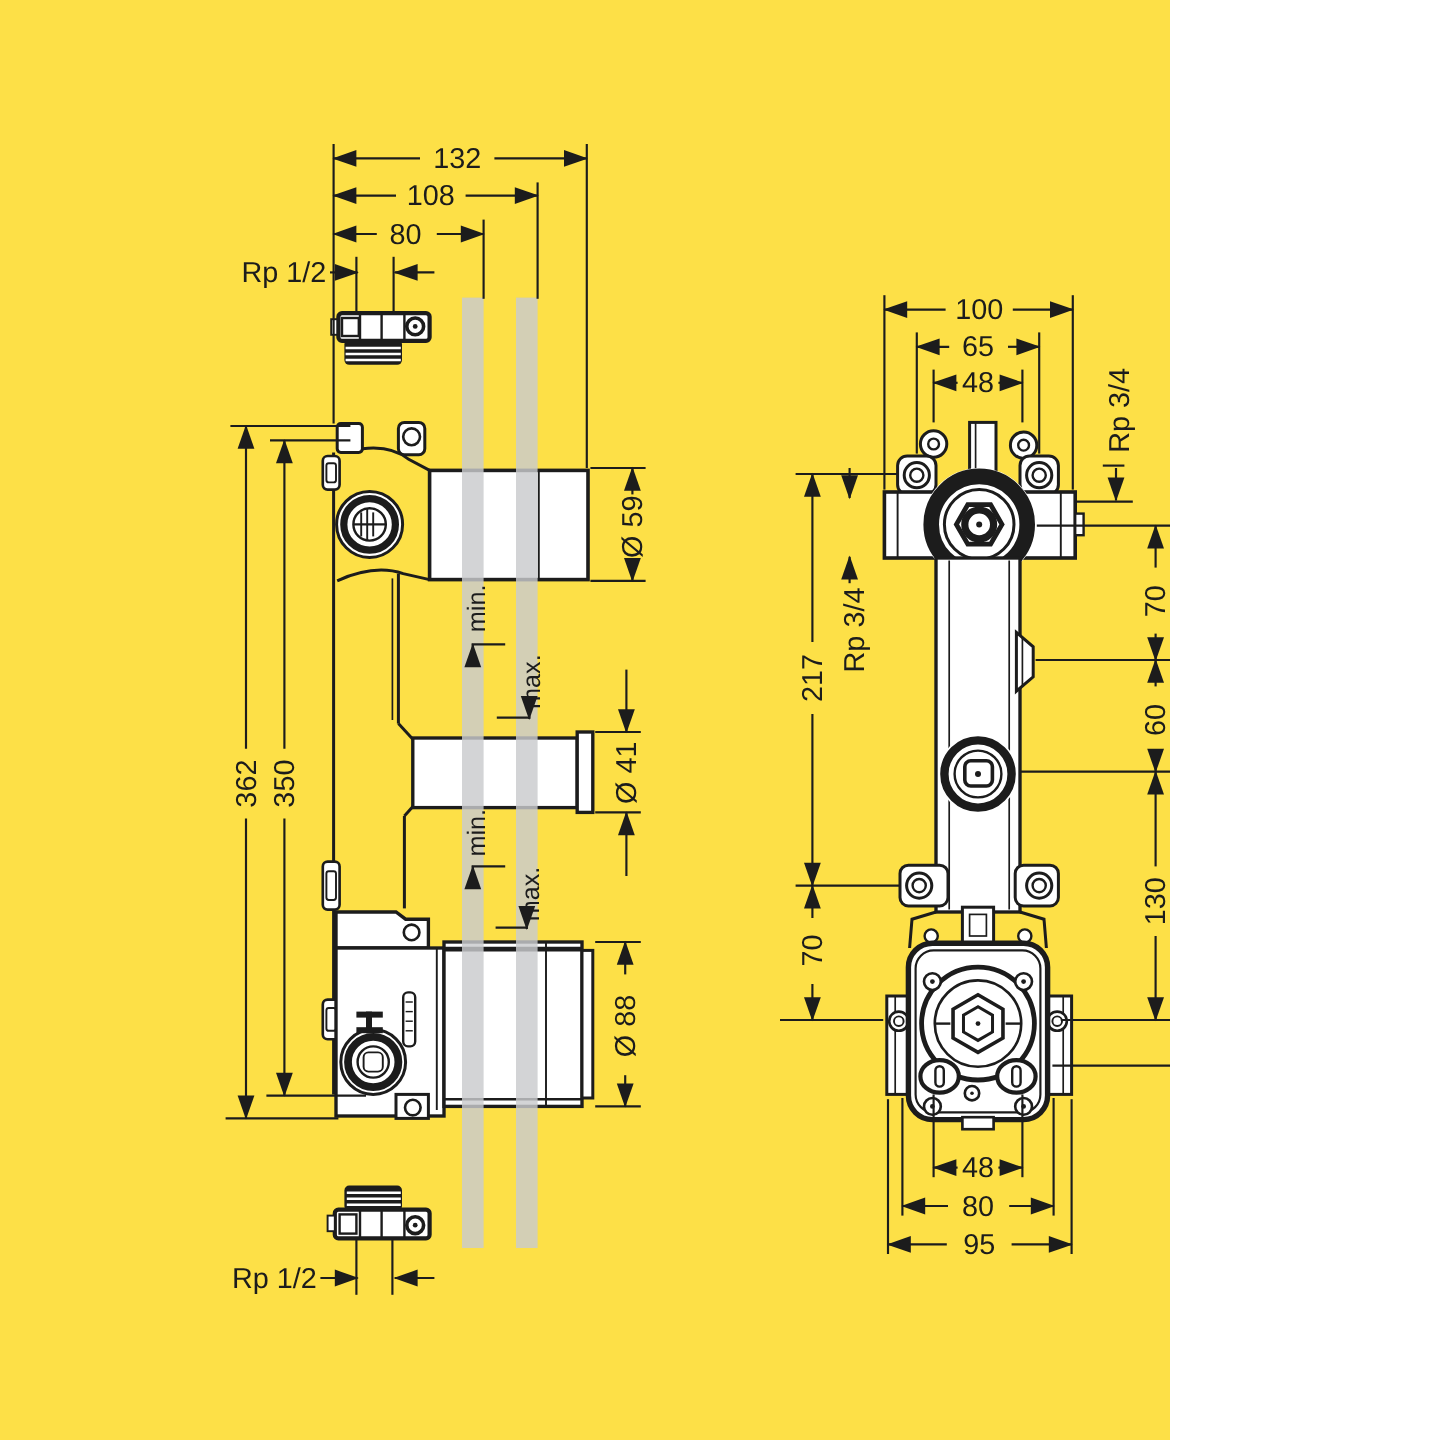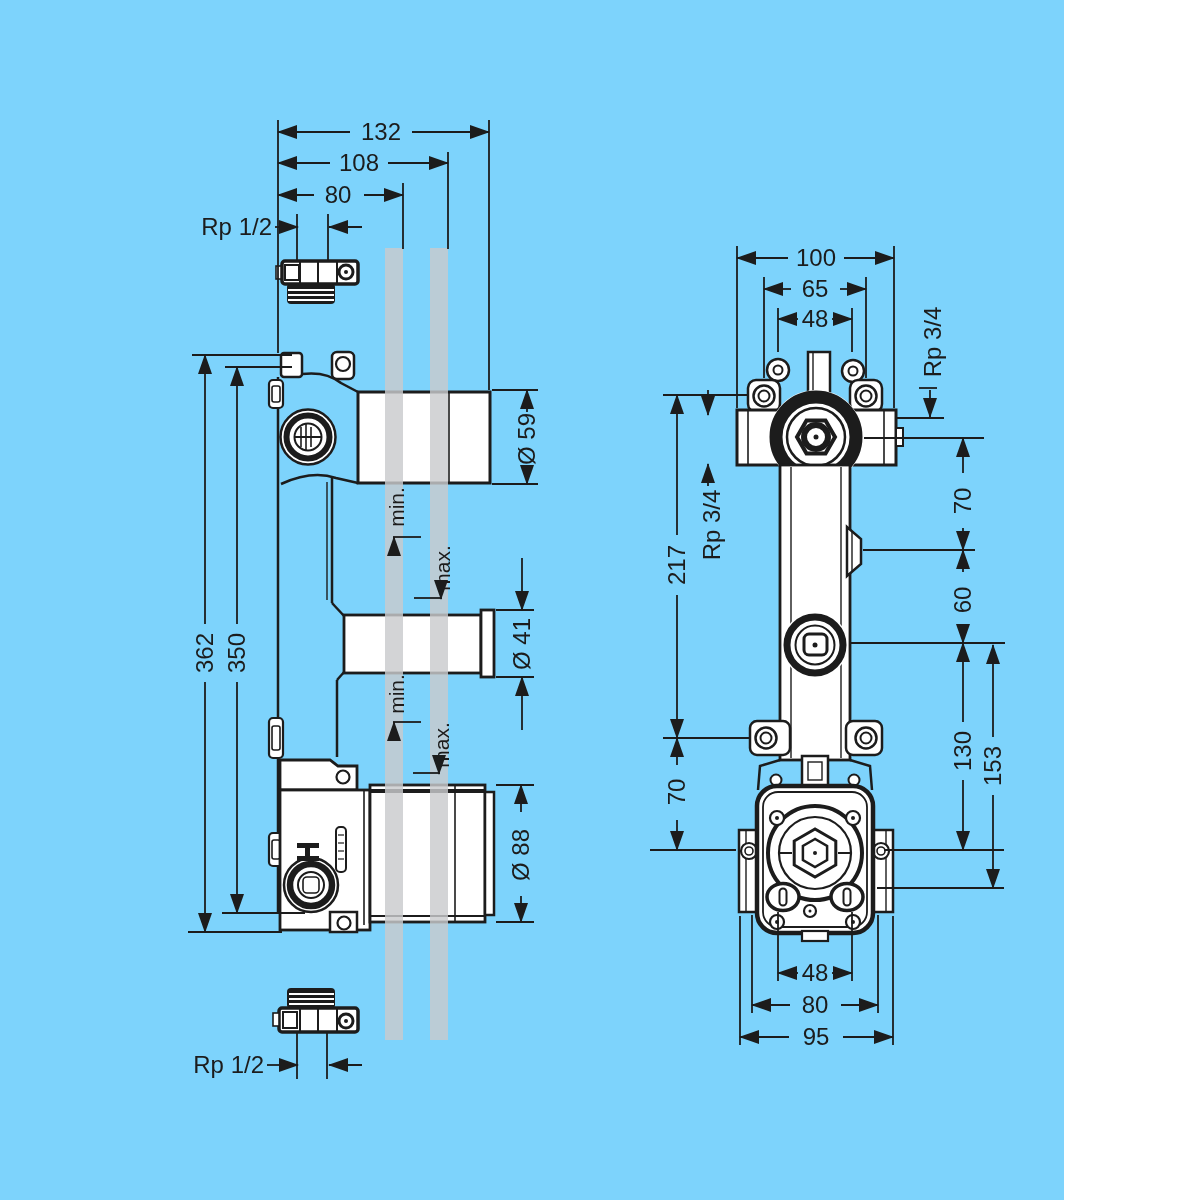--- a/index.html
+++ b/index.html
@@ -1,16 +1,16 @@
 <!DOCTYPE html>
 <html><head>
 <meta charset="utf-8">
 <style>
   html,body{margin:0;padding:0;background:#ffffff;}
-  .stage{width:1064px;height:1200px;position:relative;background:#7dd3fc;overflow:hidden;}
+  .stage{width:975px;height:1200px;position:relative;background:#fde047;overflow:hidden;}
   svg{display:block;}
   svg *{vector-effect:none;}
   .ln{stroke:#1c1c1c;fill:none;}
   .o45{stroke-width:4.5}.o4{stroke-width:4}.o35{stroke-width:3.5}.o3{stroke-width:3}
   .o28{stroke-width:2.8}.o25{stroke-width:2.5}.o22{stroke-width:2.2}.o2{stroke-width:2}
   .o16{stroke-width:1.6}.o14{stroke-width:1.4}
   .wf{fill:#ffffff;}
   .blk{fill:#1c1c1c;stroke:none;}
   .dim{stroke:#1c1c1c;stroke-width:1.8;fill:none;}
   .dimtxt{font-family:"Liberation Sans",sans-serif;font-size:24px;fill:#1c1c1c;}

